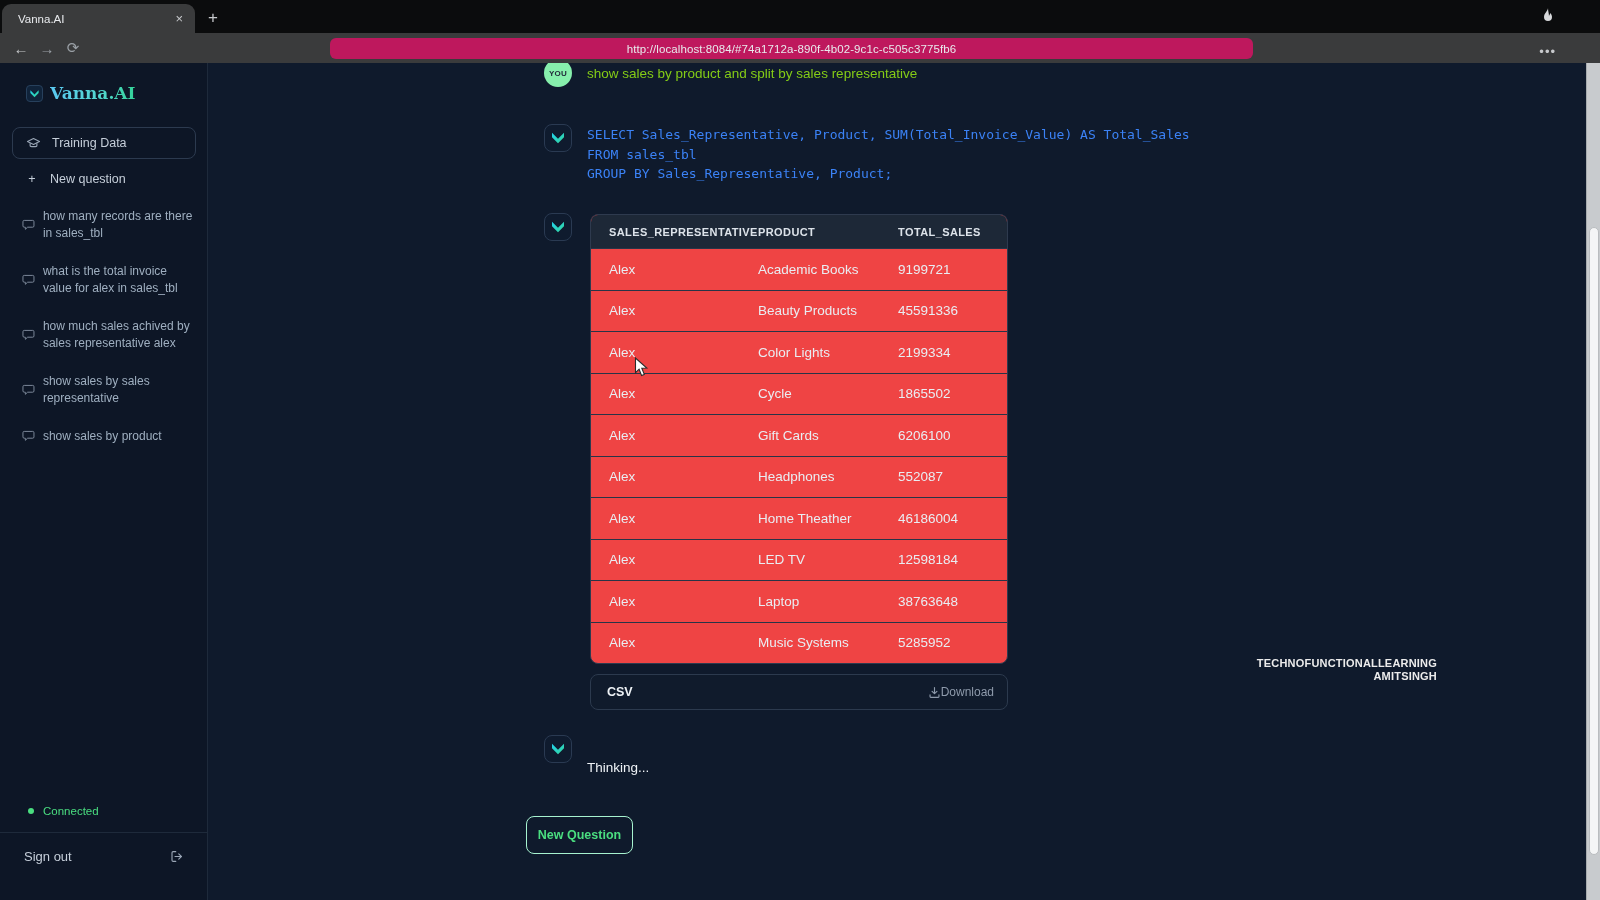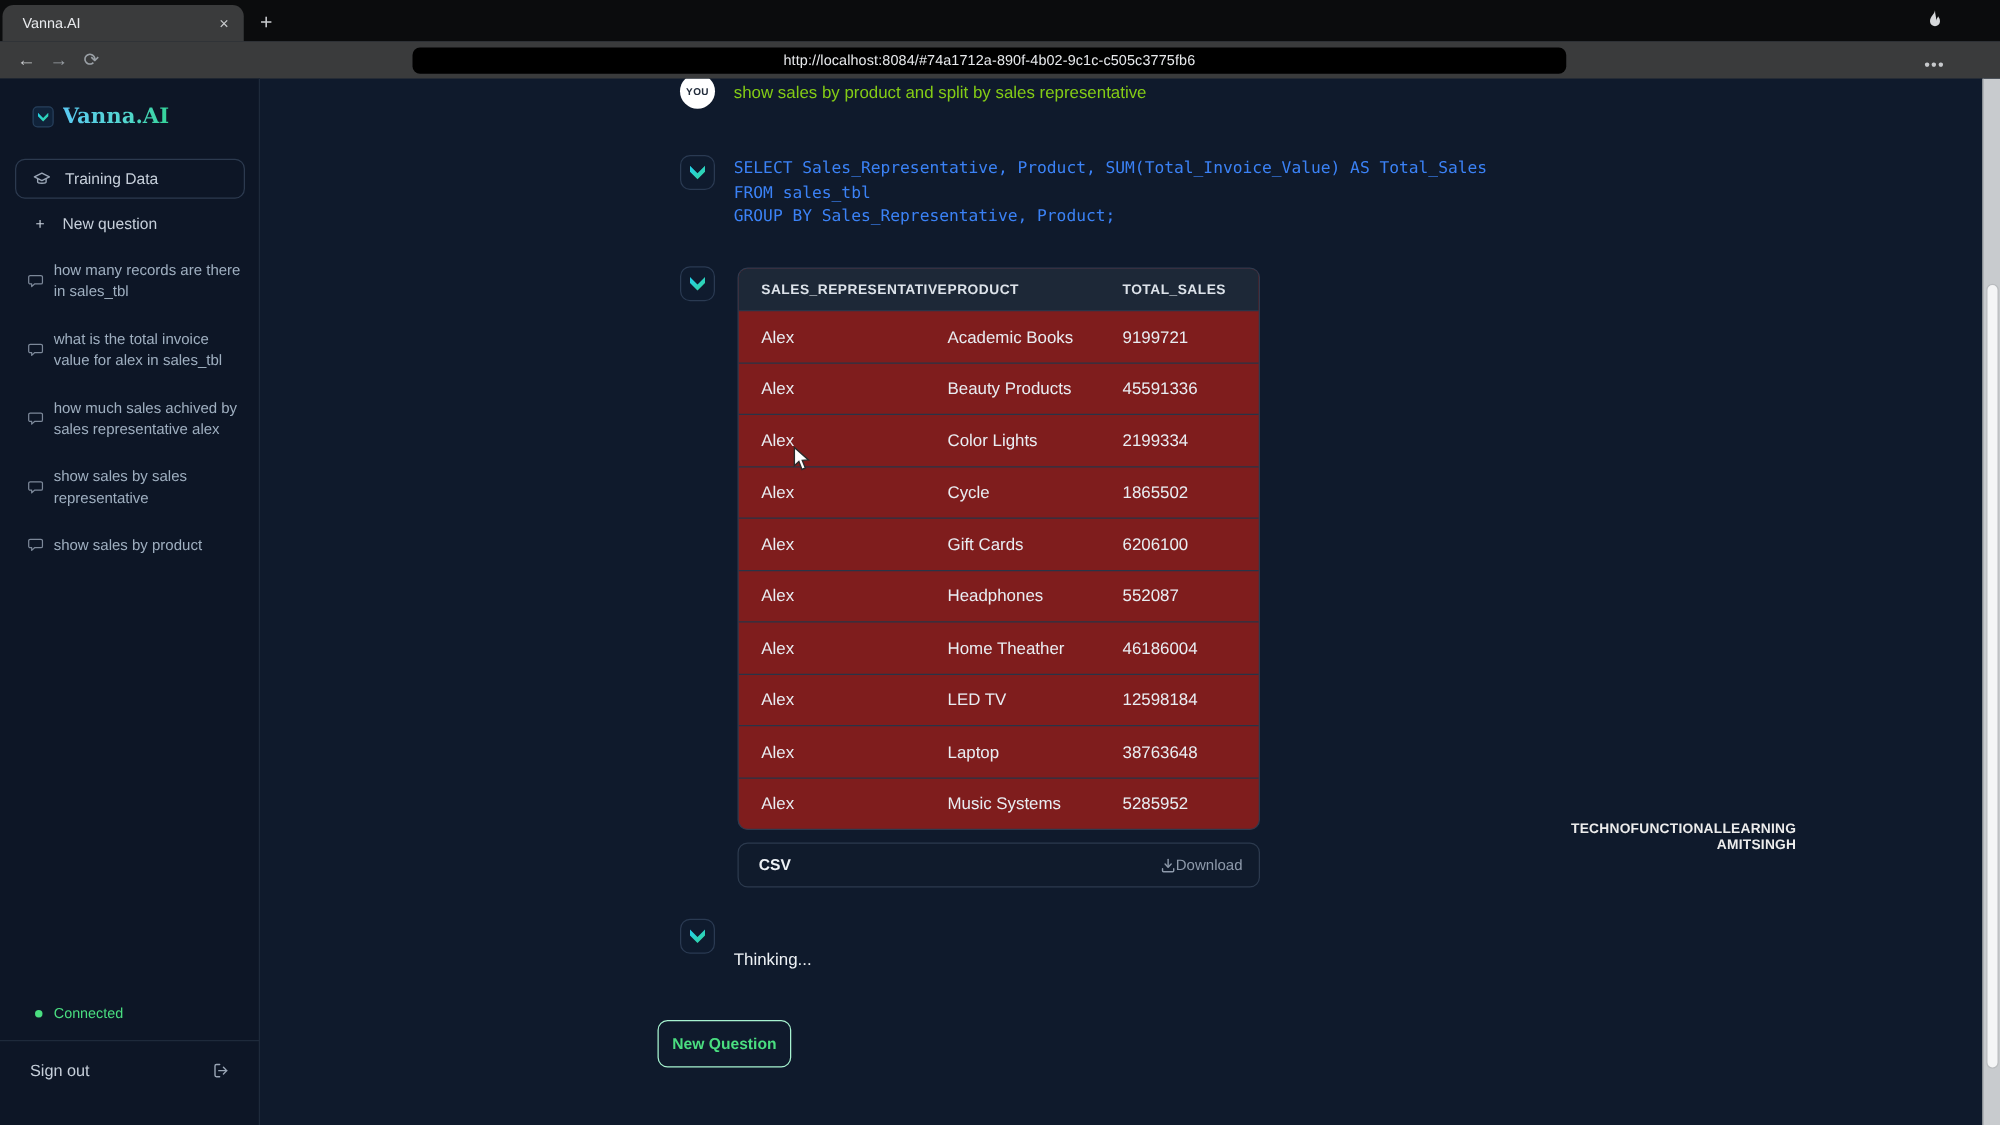--- a/index.html
+++ b/index.html
@@ -12,21 +12,21 @@
          border-radius:9px 9px 0 0; display:flex; align-items:center; padding:0 10px 0 16px; }
   .tab-title { color:#e8eaed; font-size:11.5px; flex:1; white-space:nowrap; overflow:hidden; }
   .tab-close { color:#c7c9cc; font-size:13px; cursor:default; padding:0 2px; }
   .newtab { position:absolute; left:200px; top:5px; width:26px; height:26px; color:#c7c9cc;
             font-size:17px; display:flex; align-items:center; justify-content:center; }
   .flame { position:absolute; right:44px; top:7px; }
   .toolbar { position:absolute; left:0; top:33px; width:1600px; height:30px; background:#3a3b3c;
              display:flex; align-items:center; }
   .navbtn { color:#9aa0a6; font-size:15px; width:26px; text-align:center; }
   .navbtn.back { margin-left:8px; color:#c7c9cc; }
-  .urlbar { position:absolute; left:330px; top:38px; width:923px; height:21px; background:#000000;
+  .urlbar { position:absolute; left:330px; top:38px; width:923px; height:21px; background:#be185d;
             border-radius:6px; display:flex; align-items:center; justify-content:center; }
   .urltext { color:#e8eaed; font-size:11.5px; letter-spacing:0.1px; }
   .menu-dots { position:absolute; right:44px; top:44px; color:#c7c9cc; font-size:13px; letter-spacing:1px; }
 
   
   .app { position:absolute; left:0; top:63px; width:1600px; height:837px; background:#0f1a2c; }
   .sidebar { position:absolute; left:0; top:0; width:208px; height:837px; background:#0d1626;
              border-right:1px solid #1e2a3b; }
   .main { position:absolute; left:208px; top:0; width:1378px; height:837px; overflow:hidden; }
 
@@ -50,33 +50,33 @@
   .connected { position:absolute; left:28px; top:742px; display:flex; align-items:center; gap:9px; }
   .conn-dot { width:6px; height:6px; border-radius:50%; background:#4ade80; }
   .conn-label { color:#4ade80; font-size:11.5px; }
   .side-divider { position:absolute; left:0; top:769px; width:208px; height:1px; background:#1e2a3b; }
   .signout-row { position:absolute; left:0; top:770px; width:208px; height:67px; }
   .signout-label { position:absolute; left:24px; top:16px; color:#c6cfda; font-size:13px; }
   .signout-icon { position:absolute; right:24px; top:16px; }
 
   
   .avatar-user { position:absolute; left:336px; top:-4px; width:28px; height:28px; border-radius:50%;
-                 background:#ffffff; display:flex; align-items:center; justify-content:center;
+                 background:#86efac; display:flex; align-items:center; justify-content:center;
                  color:#222c3b; font-size:8px; font-weight:bold; letter-spacing:0.3px; }
   .user-msg { position:absolute; left:379px; top:3px; color:#84cc16; font-size:13.5px; }
   .vanna-avatar { position:absolute; width:28px; height:28px; border-radius:8px; background:#0f1b2e;
                   border:1px solid #2a3a52; display:flex; align-items:center; justify-content:center; }
   .av-sql { left:336px; top:61px; }
   .av-table { left:336px; top:150px; }
   .av-think { left:336px; top:672px; }
   .sql-block { position:absolute; left:379px; top:62px; font-family:"DejaVu Sans Mono", monospace;
                font-size:13px; line-height:19.5px; color:#3b82f6; white-space:pre; }
 
   .result-table { position:absolute; left:382px; top:151px; width:418px;
-                  border:1px solid #2e3a4e; border-radius:8px; overflow:hidden; background:#7f1d1d; }
+                  border:1px solid #2e3a4e; border-radius:8px; overflow:hidden; background:#ef4444; }
   .thead { display:flex; background:#1d2837; height:33px; align-items:center; }
   .th { color:#dde3ea; font-size:11px; font-weight:bold; letter-spacing:0.4px; }
   .trow { display:flex; height:41.5px; align-items:center; border-top:1px solid #283447; }
   .td { color:#e9edf2; font-size:13.5px; }
   .c1 { width:167px; padding-left:18px; }
   .c2 { width:140px; }
   .c3 { flex:1; }
 
   .csv-bar { position:absolute; left:382px; top:611px; width:418px; height:36px;
              border:1px solid #2c3a4e; border-radius:8px; background:#101b2c;

